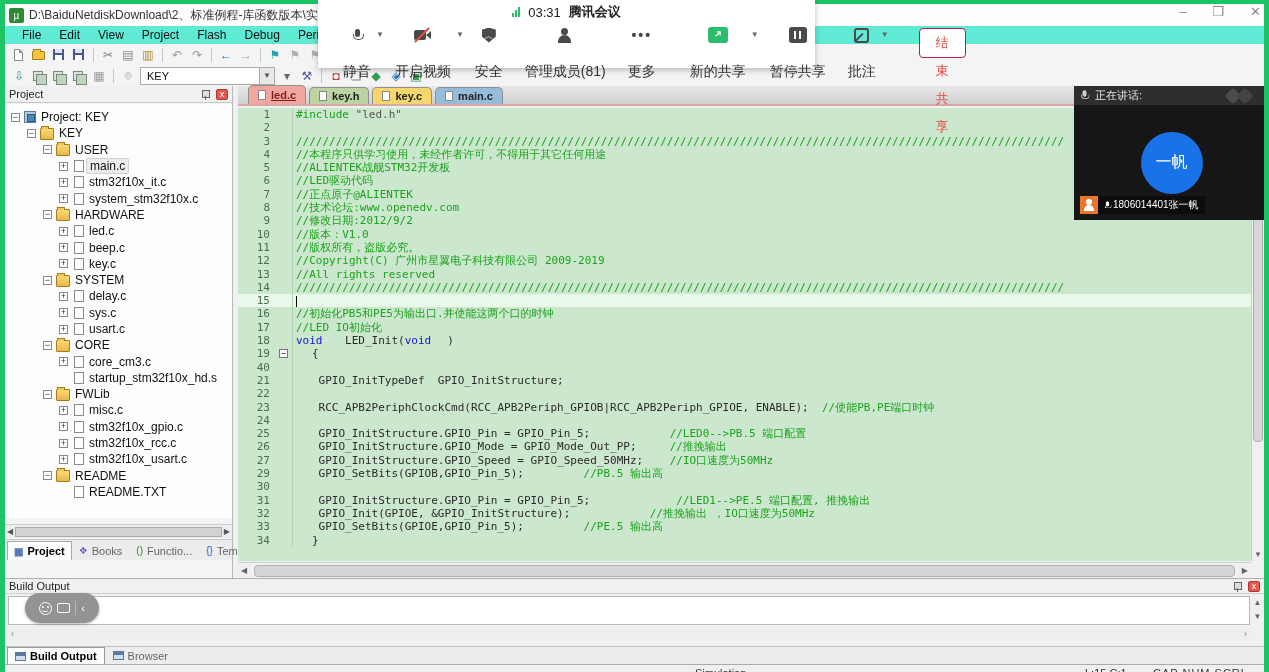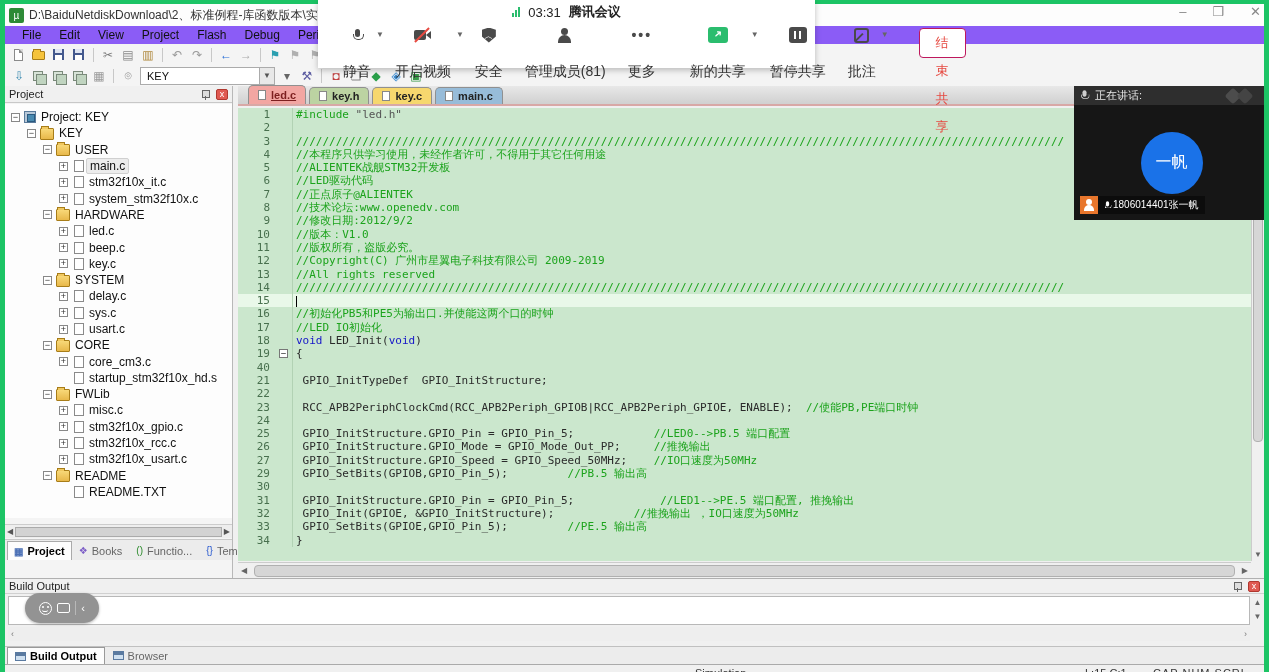--- a/index.html
+++ b/index.html
@@ -11,21 +11,21 @@
   .gb-top{left:0;top:0;width:1269px;height:4px;}
   .gb-left{left:0;top:0;width:5px;height:672px;}
   .gb-right{right:0;top:0;width:5px;height:672px;}
   
   .titlebar{position:absolute;left:5px;top:4px;right:5px;height:22px;background:#fdfdfd;display:flex;align-items:center;padding-left:4px;}
   .keil-ico{width:15px;height:15px;background:#2d8a36;border-radius:2px;color:#fff;font-size:10px;line-height:15px;text-align:center;margin-right:5px;}
   .title-txt{font-size:12px;color:#333;white-space:nowrap;}
   .wctl{position:absolute;right:8px;top:0;height:22px;display:flex;gap:26px;align-items:center;color:#888;font-size:13px;}
   .wctl span{cursor:default;}
   
-  .menubar{position:absolute;left:5px;top:26px;right:5px;height:18px;background:#8b5cf6;display:flex;align-items:center;padding-left:8px;gap:0;}
+  .menubar{position:absolute;left:5px;top:26px;right:5px;height:18px;background:#5eead4;display:flex;align-items:center;padding-left:8px;gap:0;}
   .menu-item{padding:0 9px;height:18px;line-height:18px;color:#111;font-size:12px;}
   
   .tb{position:absolute;left:5px;right:5px;display:flex;align-items:center;background:#f4f4f4;}
   .tb1{top:44px;height:22px;padding-left:4px;}
   .tb2{top:66px;height:20px;padding-left:4px;}
   .tbi{width:18px;height:16px;margin:0 1px;position:relative;display:inline-block;}
   .tbsep{width:1px;height:14px;background:#c8c8c8;margin:0 4px;}
   .glyph{font-size:12px;line-height:16px;text-align:center;width:18px;display:inline-block;}
   .pageico{position:absolute;left:4px;top:2px;width:9px;height:12px;background:#fff;border:1px solid #8a8a8a;}
   .pageico::after{content:"";position:absolute;right:-1px;top:-1px;border:2px solid #d8d8d8;border-left-color:#8a8a8a;border-bottom-color:#8a8a8a;}
@@ -109,21 +109,21 @@
   .cline{height:13.3px;line-height:13.3px;white-space:pre;font-family:"DejaVu Sans Mono",monospace;font-size:11px;display:flex;}
   .cline.cur{background:#e9f8e9;}
   .gut{width:40px;flex:none;text-align:right;padding-right:8px;color:#48704e;}
   .fcol{width:14px;flex:none;position:relative;}
   .fcol .fbox{position:absolute;left:1px;top:2px;width:9px;height:9px;background:#fff;border:1px solid #777;font-size:9px;line-height:7px;text-align:center;color:#333;}
   .ctext{flex:1;border-left:1px solid #b2d2b4;padding-left:3px;}
   .cur .ctext{border-left-color:#b2d2b4;}
   .caret{display:inline-block;width:1px;height:11px;background:#000;vertical-align:middle;}
   .sk{color:#1414c8;}
   .sc{color:#1ca31c;}
-  .st{color:#2a2a2a;}
+  .st{color:#2a2a2a;padding-left:16px;}
   .sp2{color:#1ca31c;}
   .ss{color:#555;}
   .vscroll{position:absolute;right:0;top:22px;width:13px;bottom:17px;background:#f0f0f0;border-left:1px solid #ccc;}
   .vscroll .a{position:absolute;left:0;width:12px;height:13px;text-align:center;font-size:8px;color:#666;line-height:13px;}
   .vscroll .a.up{top:0;} .vscroll .a.dn{bottom:0;}
   .vthumb{position:absolute;left:1px;top:14px;width:10px;height:320px;background:#d6d6d6;border:1px solid #b0b0b0;border-radius:4px;}
   .hscroll{position:absolute;left:0;bottom:0;right:13px;height:16px;background:#f0f0f0;border-top:1px solid #ccc;display:flex;align-items:center;font-size:8px;color:#666;}
   .hthumb{height:12px;background:#d6d6d6;border:1px solid #b0b0b0;border-radius:4px;flex:1;margin:0 4px;}
   
   .vidpanel{position:absolute;left:1074px;top:86px;width:195px;height:134px;z-index:70;}

